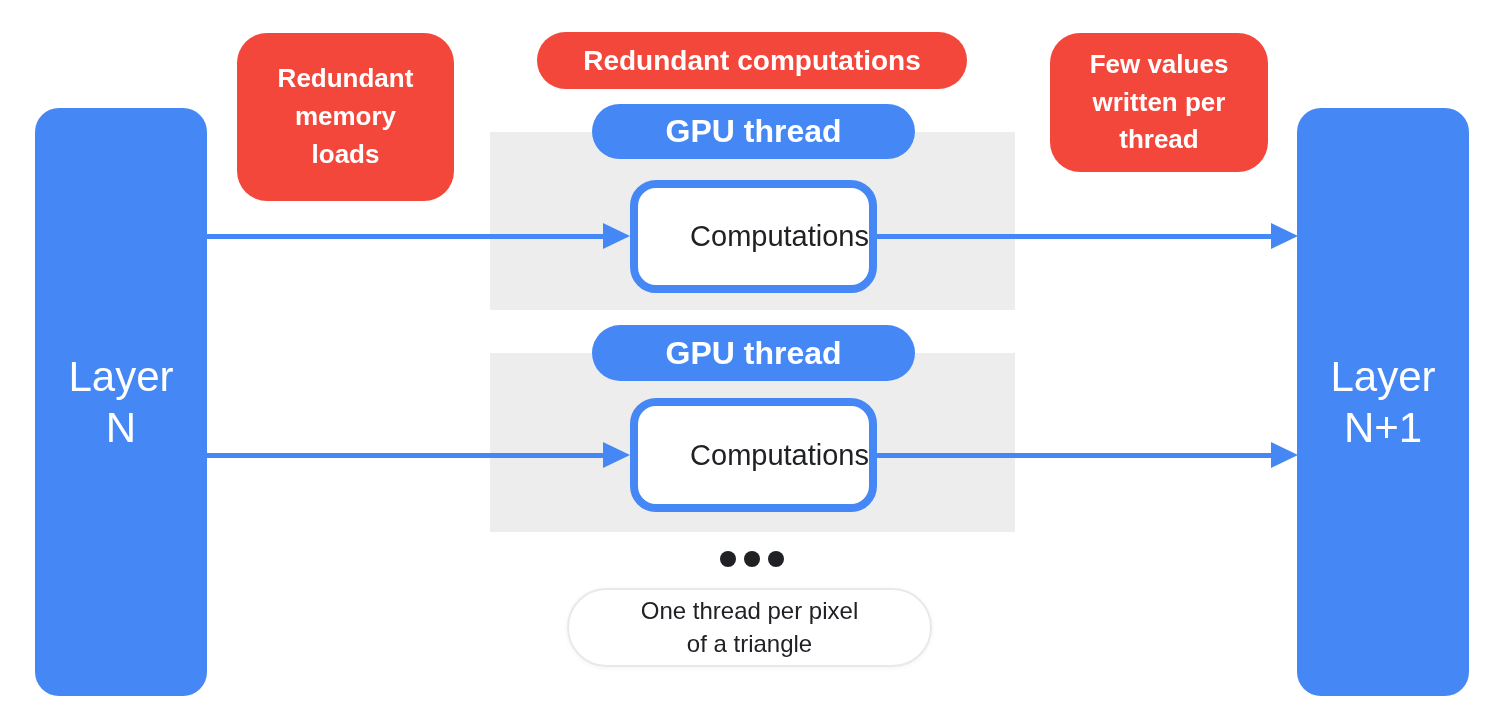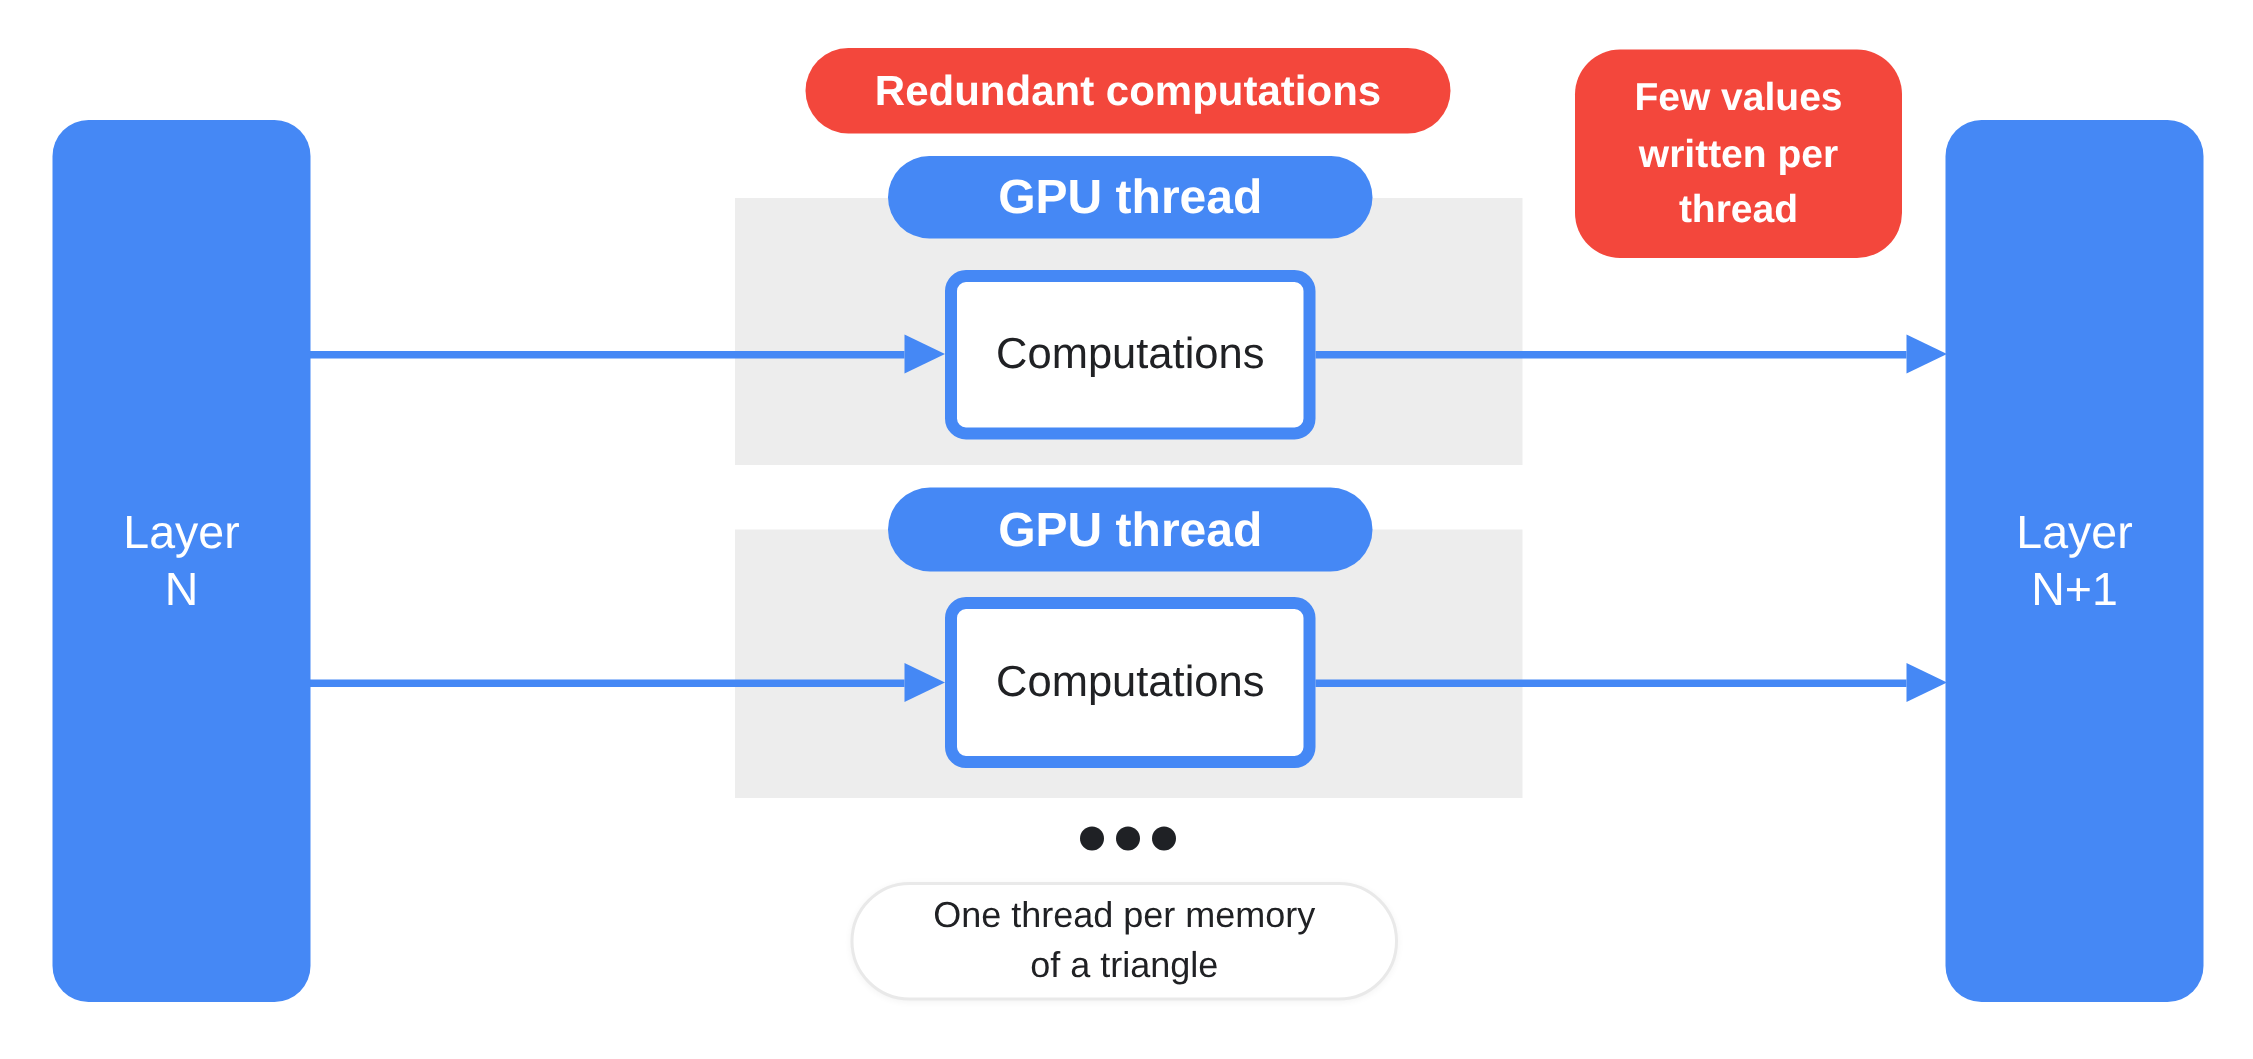--- a/index.html
+++ b/index.html
@@ -27,23 +27,24 @@
     justify-content: center;
     text-align: center;
   }
   .pre { white-space: pre-line; }
 
   
   .layer-box {
     background: var(--blue);
     border-radius: 24px;
     color: var(--white);
-    font-size: 31px;
+    font-size: 42px;
     line-height: 1.22;
     font-weight: 400;
+    margin-top: 28px;
   }
 
   
   .red-badge {
     background: var(--red);
     border-radius: 30px;
     color: var(--white);
     font-weight: 700;
     font-size: 26px;
     line-height: 1.45;
@@ -66,24 +67,25 @@
     border-radius: 28px;
     color: var(--white);
     font-weight: 700;
     font-size: 32px;
   }
 
   
   .comp-box {
     background: var(--white);
     border: 8px solid var(--blue);
-    border-radius: 14px;
+    border-radius: 26px;
     color: var(--text_dark);
     font-size: 29px;
     font-weight: 400;
+    justify-content: flex-end;
   }
 
   
   .arrow {
     display: flex;
     align-items: center;
     height: 26px;
   }
   .arrow .shaft {
     flex: 1;
@@ -148,20 +150,25 @@
 
   <div class="abs layer-box center-flex pre" style="left:35px; top:80px; width:172px; height:588px;">
     <span>Layer
 N</span>
   </div>
   <div class="abs layer-box center-flex pre" style="left:1297px; top:80px; width:172px; height:588px;">
     <span>Layer
 N+1</span>
   </div>
 
+  <div class="abs red-badge center-flex pre" style="left:237px; top:33px; width:217px; height:168px;">
+    <span>Redundant
+memory
+loads</span>
+  </div>
   <div class="abs red-pill center-flex" style="left:537px; top:32px; width:430px; height:57px;">
     <span>Redundant computations</span>
   </div>
   <div class="abs red-badge center-flex pre" style="left:1050px; top:33px; width:218px; height:139px;">
     <span>Few values
 written per
 thread</span>
   </div>
 
   <div class="abs gpu-pill center-flex" style="left:592px; top:104px; width:323px; height:55px;">
@@ -178,17 +185,17 @@
     <span>Computations</span>
   </div>
 
   <div class="abs dots" style="left:720px; top:551px;">
     <div class="dot"></div>
     <div class="dot"></div>
     <div class="dot"></div>
   </div>
 
   <div class="abs note-pill center-flex pre" style="left:567px; top:588px; width:365px; height:79px;">
-    <span>One thread per memory
+    <span>One thread per pixel
 of a triangle</span>
   </div>
 
 </div>
 
 </body></html>

